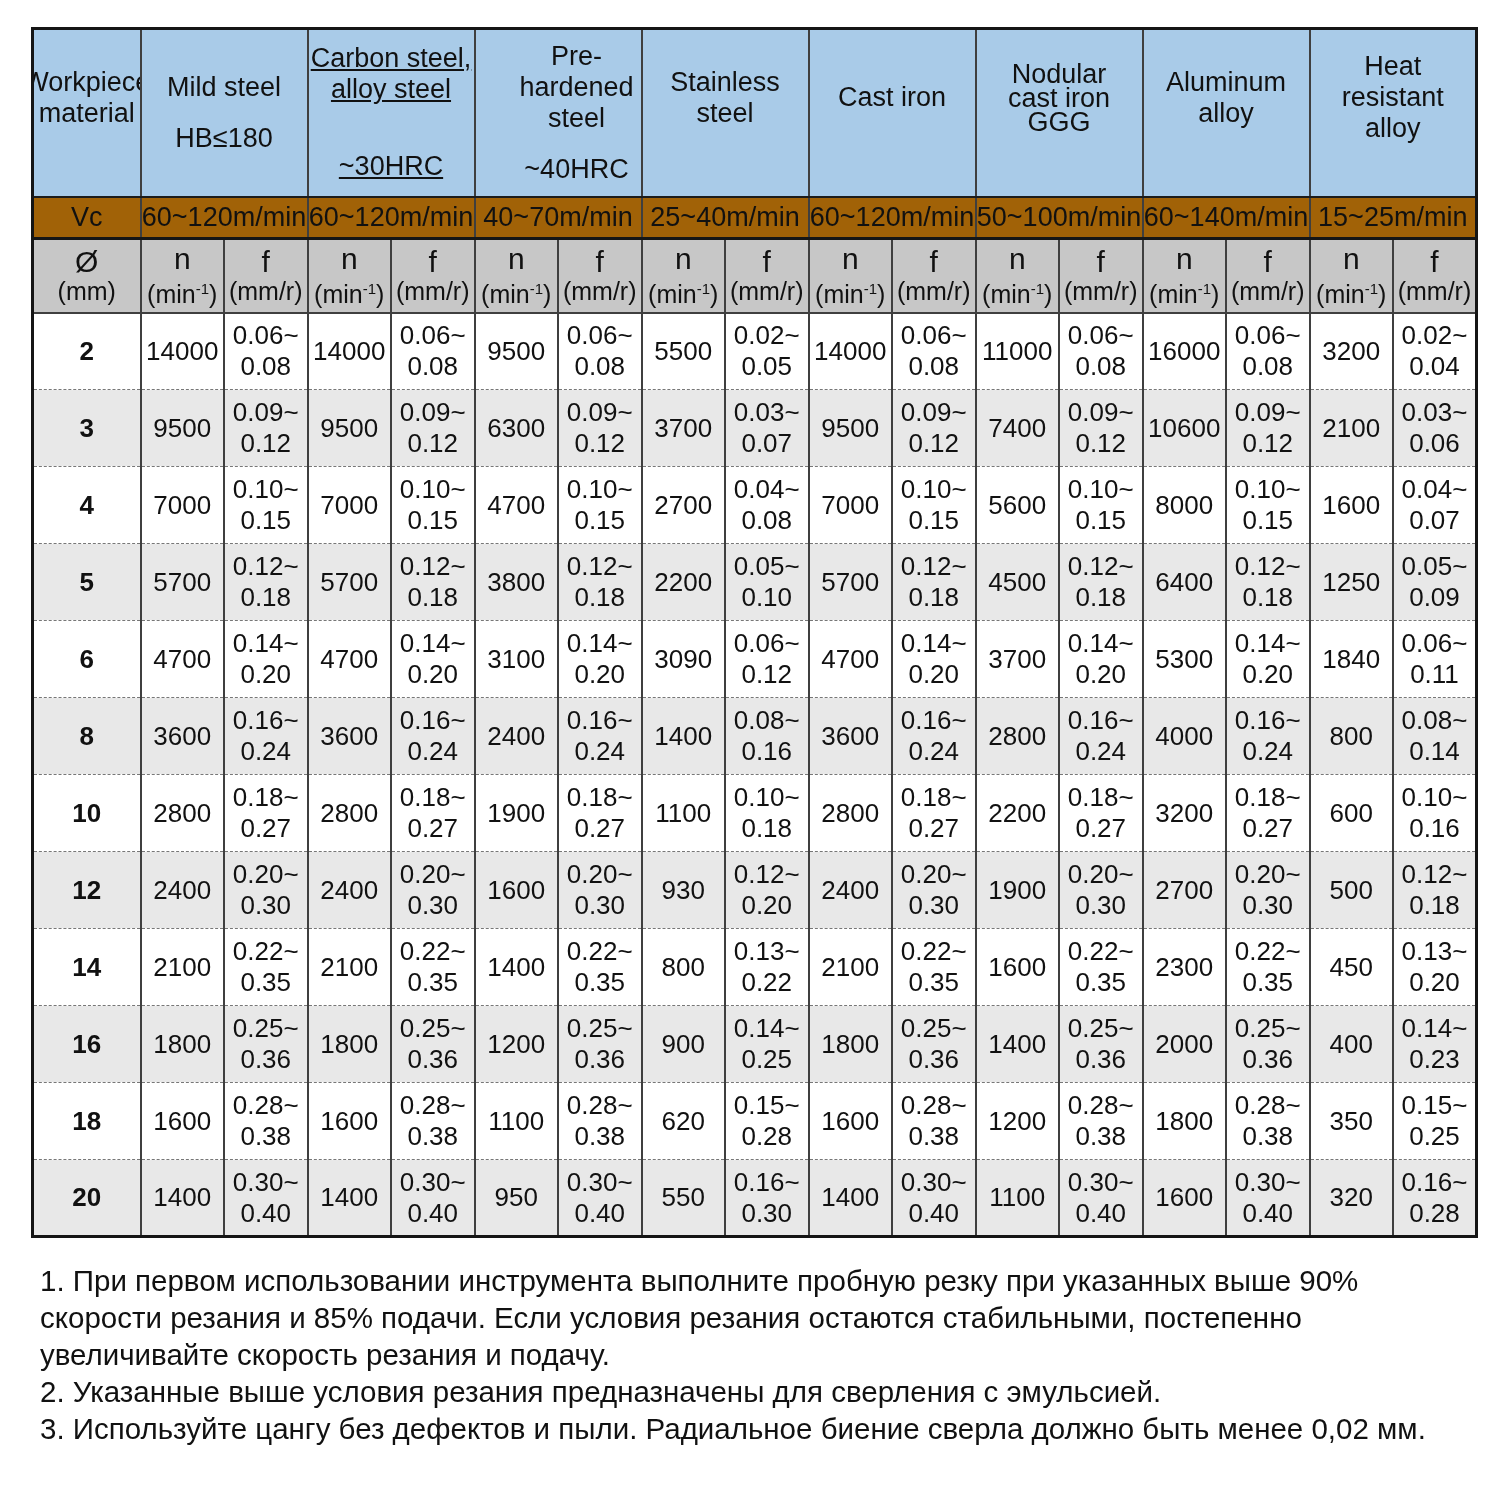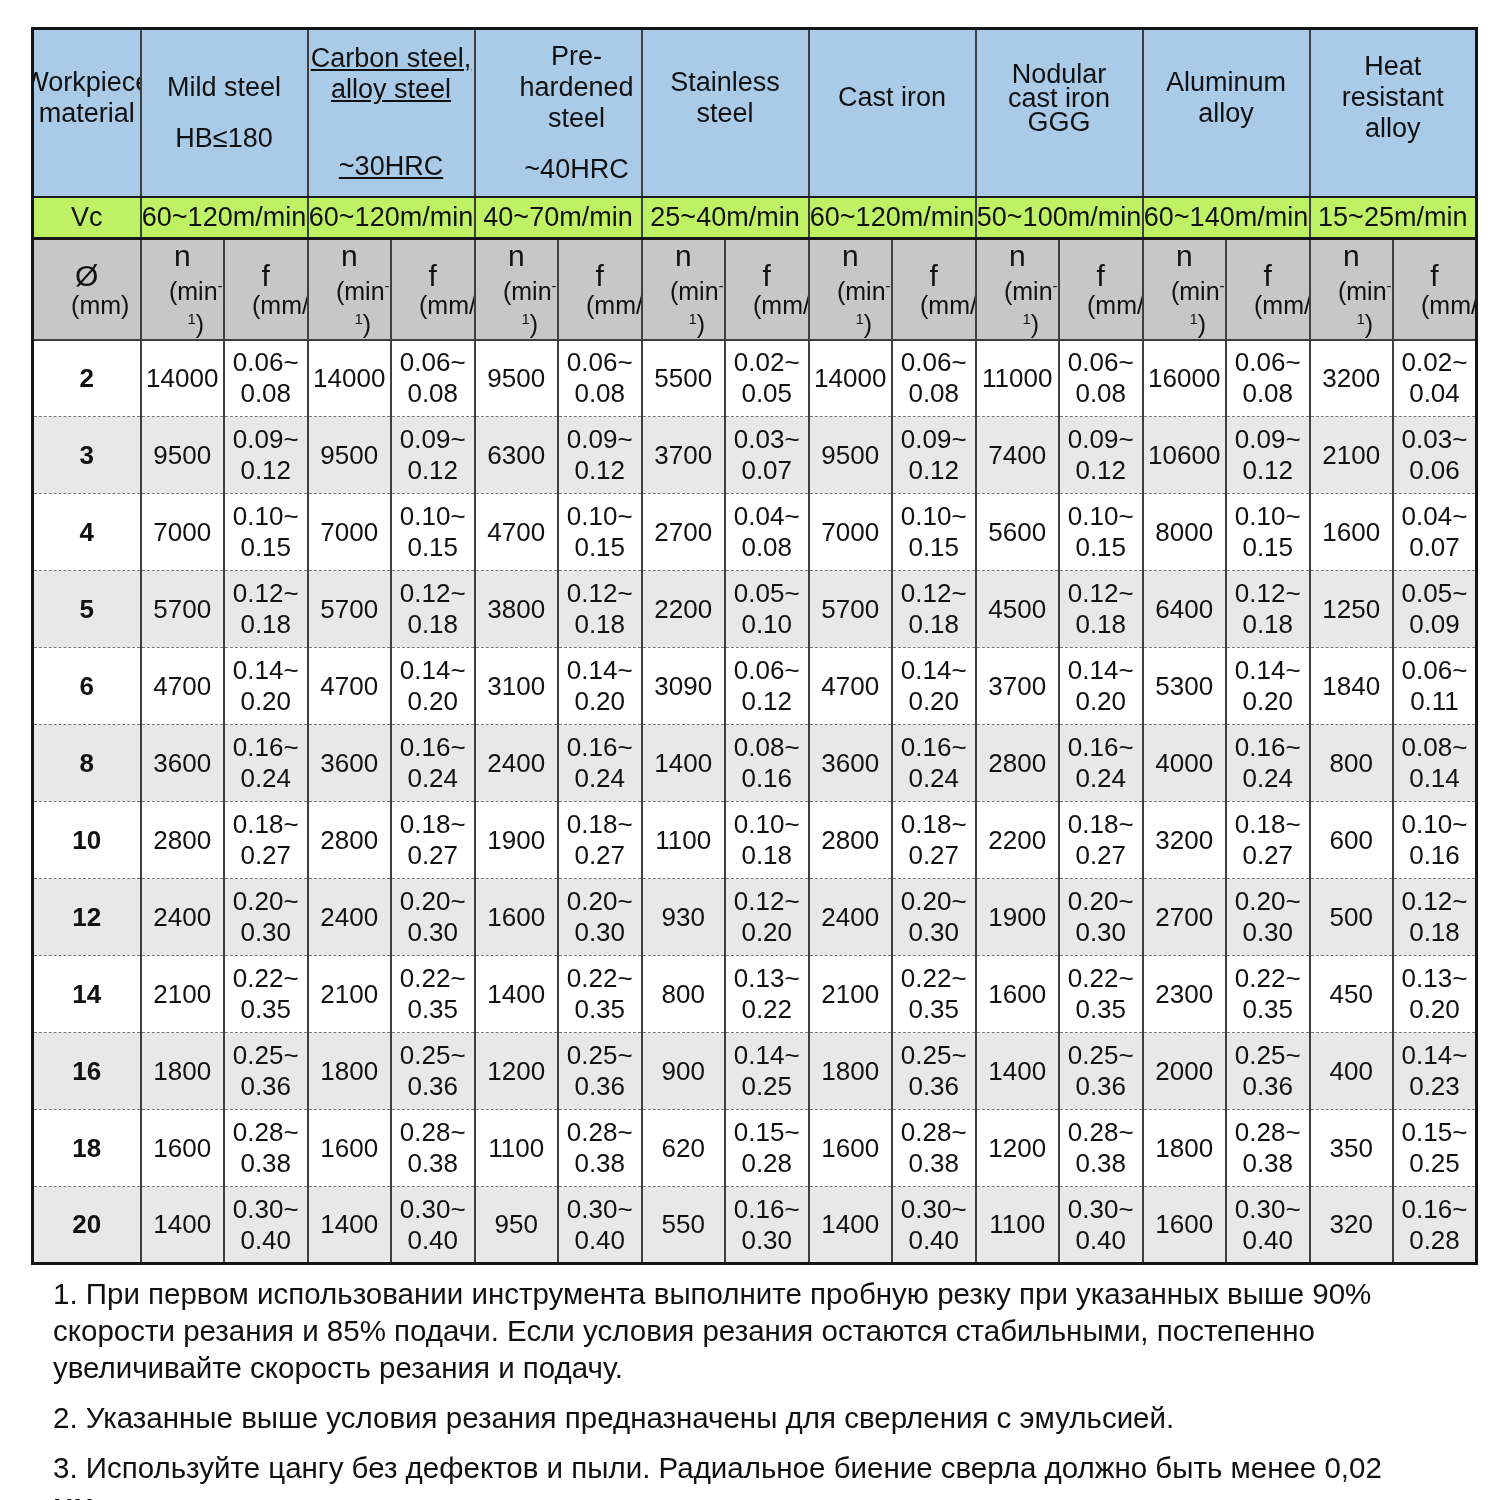--- a/index.html
+++ b/index.html
@@ -45,33 +45,33 @@
     height: 100%;
     font-size: 27px; line-height: 31px;
   }
   .mat-inner.single { padding-bottom: 30px; }
   .mat-name { white-space: pre-line; }
   .mat-name.tight { line-height: 24px; }
 
   
   tr.vc-row { height: 42px; }
   tr.vc-row td {
-    background: #bef264;
+    background: #a16207;
     font-size: 27px;
     border-bottom: 3px solid #161616;
   }
 
   
   tr.unit-row { height: 74px; }
   tr.unit-row td {
     background: #c7c7c7;
     border-bottom: 2px solid #3f3f3f;
   }
   .unit-letter { font-size: 30px; line-height: 32px; }
-  .unit-sub { font-size: 25px; line-height: 27px; margin-left: 27px; }
+  .unit-sub { font-size: 25px; line-height: 27px; }
   .unit-sub sup { font-size: 15px; }
 
   
   tbody.data tr { height: 77px; }
   tbody.data td {
     background: #ffffff;
     border-bottom: 1px dashed #777;
     font-size: 26px; line-height: 31px;
   }
   tbody.data tr:nth-child(even) td { background: #e8e8e8; }
@@ -79,21 +79,21 @@
   td.diam-cell { font-weight: bold; font-size: 27px; }
 
   
   .notes {
     position: absolute;
     left: 40px; top: 1262px;
     width: 1410px;
     font-size: 29.5px;
     line-height: 37px;
   }
-  .note { margin: 13px; }
+  .note { margin: 0; }
 </style>
 </head>
 <body>
 
 <div class="sheet">
   <table class="params" id="params-table">
     <colgroup id="cols">
         <col class="c-diam">
         <col>
         <col>

